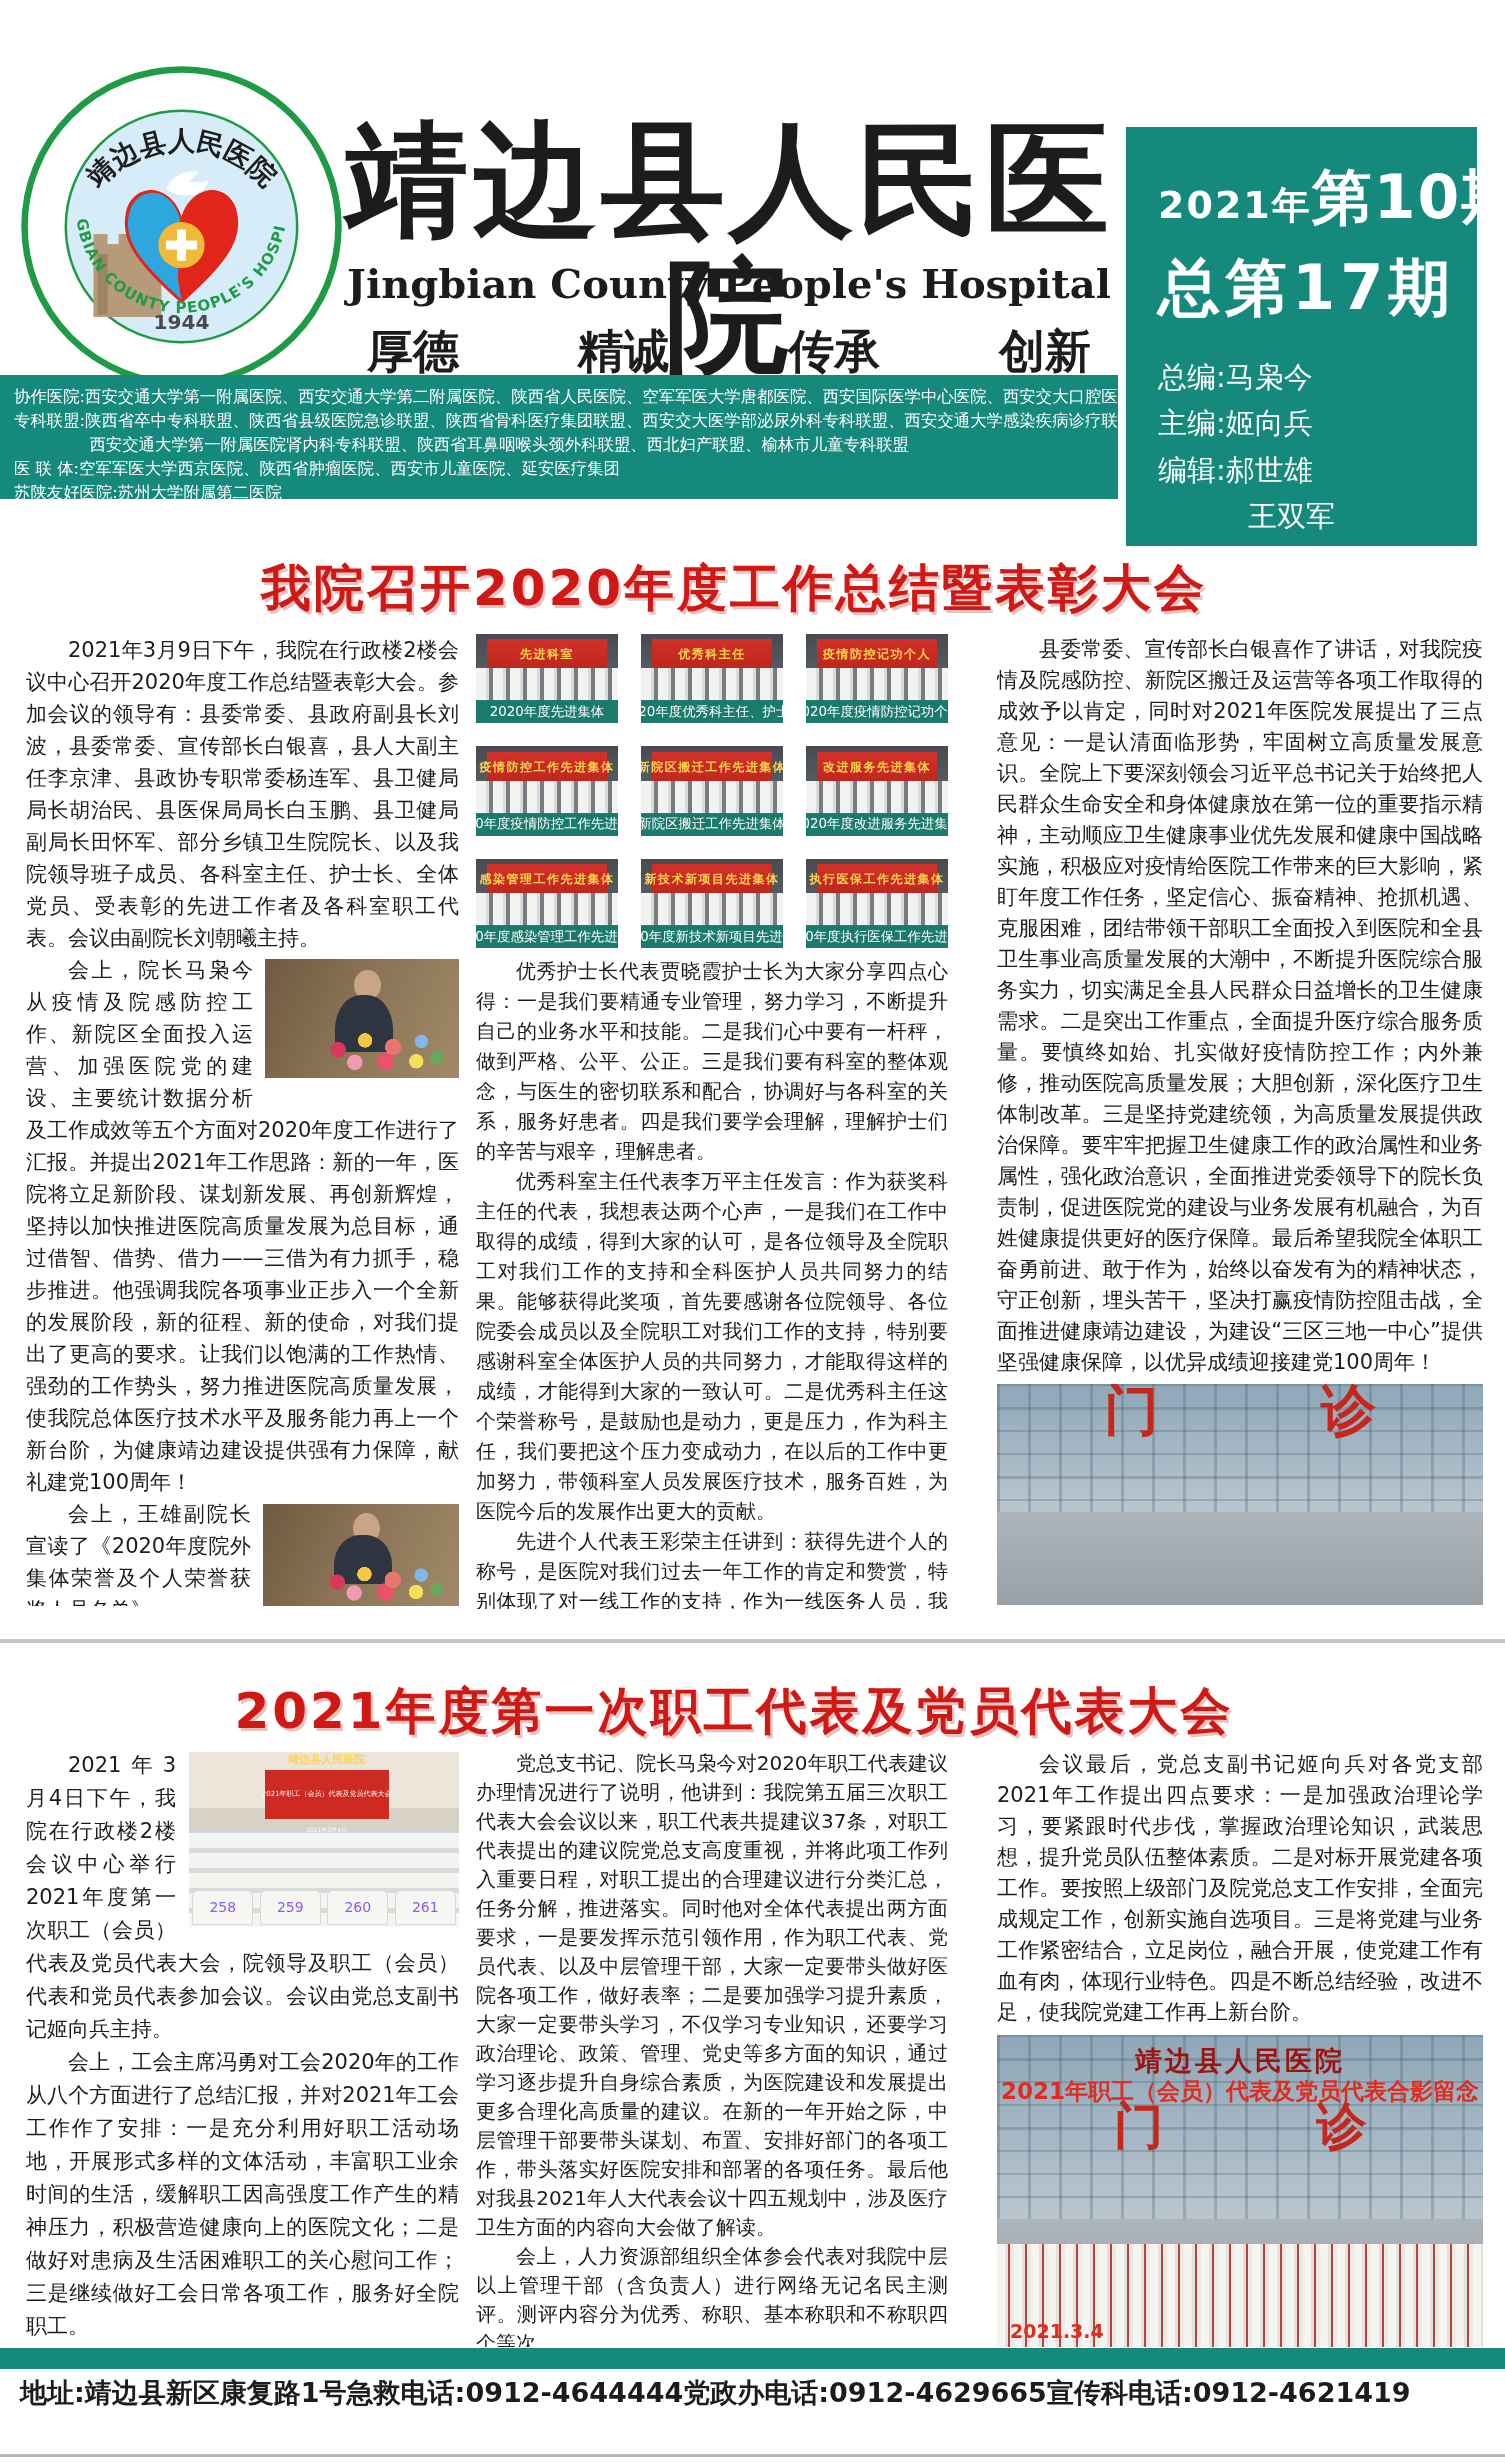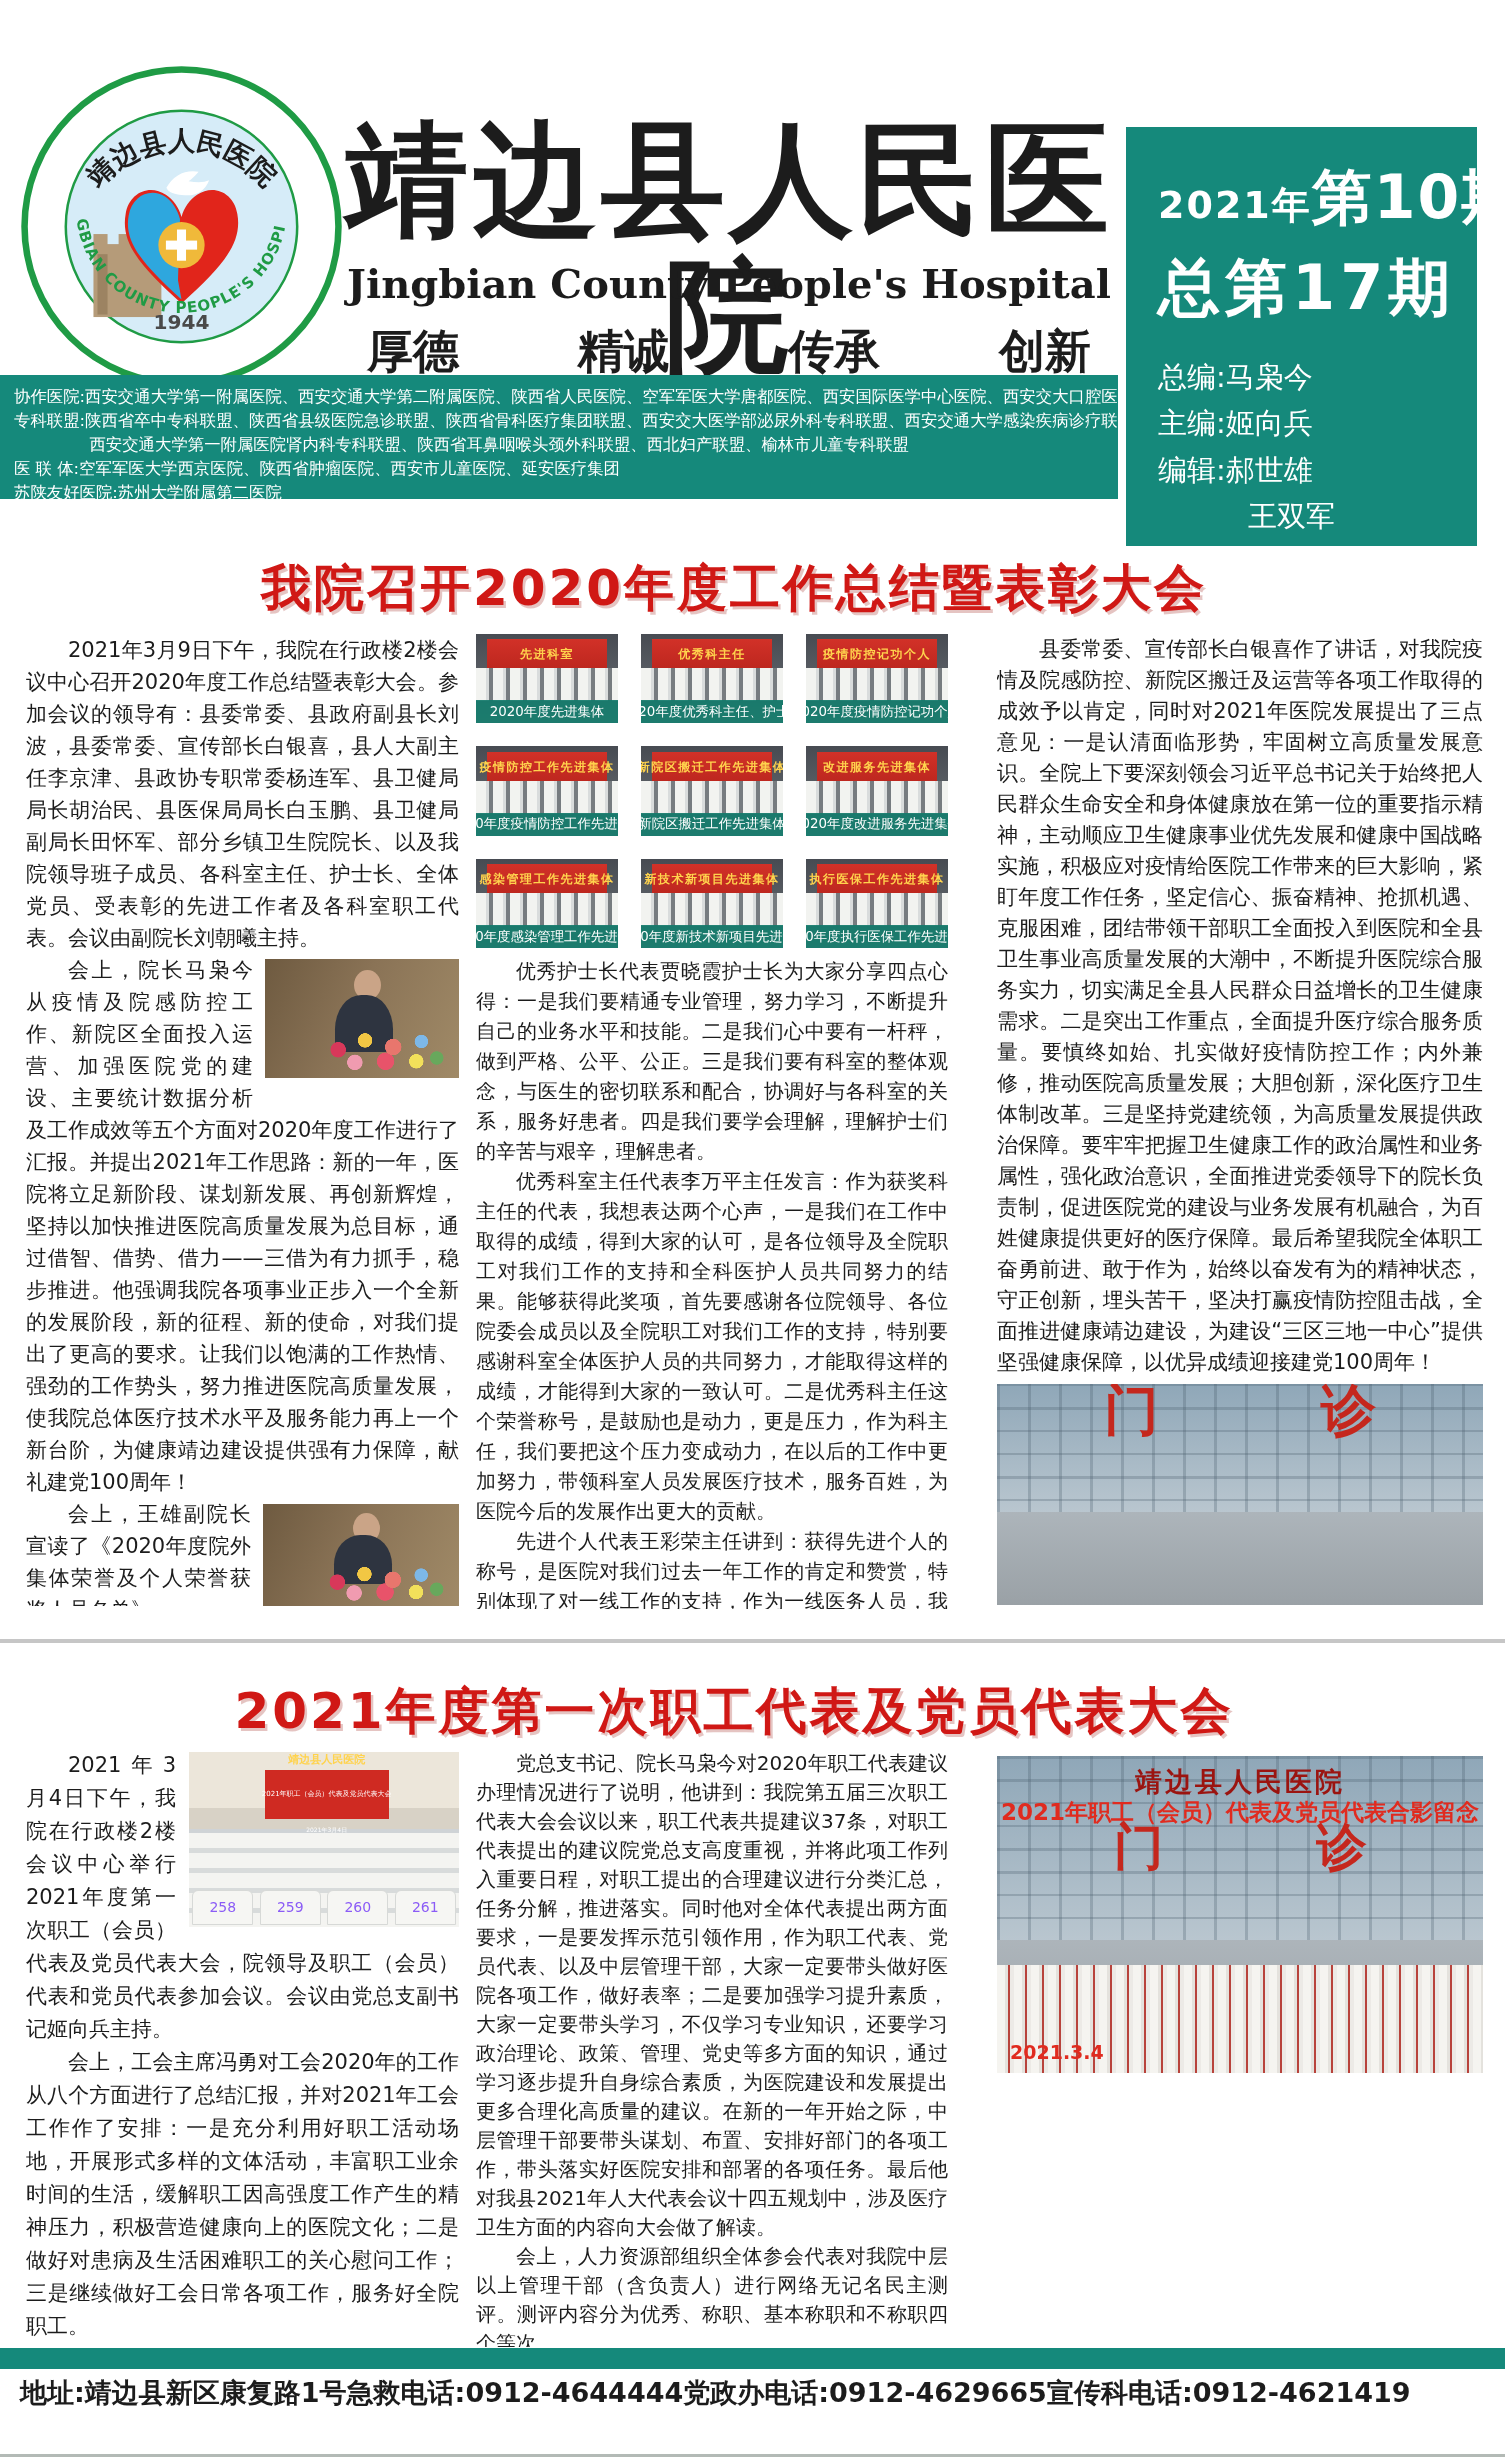--- a/index.html
+++ b/index.html
@@ -309,20 +309,21 @@
     <p class="ind">总会计师刘润贤对2020年度财务收支情况向大会作报告。</p>
 
   </div>
 
   <div class="col a2c2">
     <p class="ind">党总支书记、院长马枭今对2020年职工代表建议办理情况进行了说明，他讲到：我院第五届三次职工代表大会会议以来，职工代表共提建议37条，对职工代表提出的建议院党总支高度重视，并将此项工作列入重要日程，对职工提出的合理建议进行分类汇总，任务分解，推进落实。同时他对全体代表提出两方面要求，一是要发挥示范引领作用，作为职工代表、党员代表、以及中层管理干部，大家一定要带头做好医院各项工作，做好表率；二是要加强学习提升素质，大家一定要带头学习，不仅学习专业知识，还要学习政治理论、政策、管理、党史等多方面的知识，通过学习逐步提升自身综合素质，为医院建设和发展提出更多合理化高质量的建议。在新的一年开始之际，中层管理干部要带头谋划、布置、安排好部门的各项工作，带头落实好医院安排和部署的各项任务。最后他对我县2021年人大代表会议十四五规划中，涉及医疗卫生方面的内容向大会做了解读。</p>
     <p class="ind">会上，人力资源部组织全体参会代表对我院中层以上管理干部（含负责人）进行网络无记名民主测评。测评内容分为优秀、称职、基本称职和不称职四个等次。</p>
   </div>
 
   <div class="col a2c3">
+    <p class="ind">会议最后，党总支副书记姬向兵对各党支部2021年工作提出四点要求：一是加强政治理论学习，要紧跟时代步伐，掌握政治理论知识，武装思想，提升党员队伍整体素质。二是对标开展党建各项工作。要按照上级部门及院党总支工作安排，全面完成规定工作，创新实施自选项目。三是将党建与业务工作紧密结合，立足岗位，融合开展，使党建工作有血有肉，体现行业特色。四是不断总结经验，改进不足，使我院党建工作再上新台阶。</p>
     <div class="gp gp-b">
       <div class="glass"></div>
       <div class="b1">靖边县人民医院</div>
       <div class="b2">2021年职工（会员）代表及党员代表合影留念</div>
       <div class="char-l">门</div>
       <div class="char-r">诊</div>
       <div class="crowd"></div>
       <div class="date">2021.3.4</div>
     </div>
   </div>

